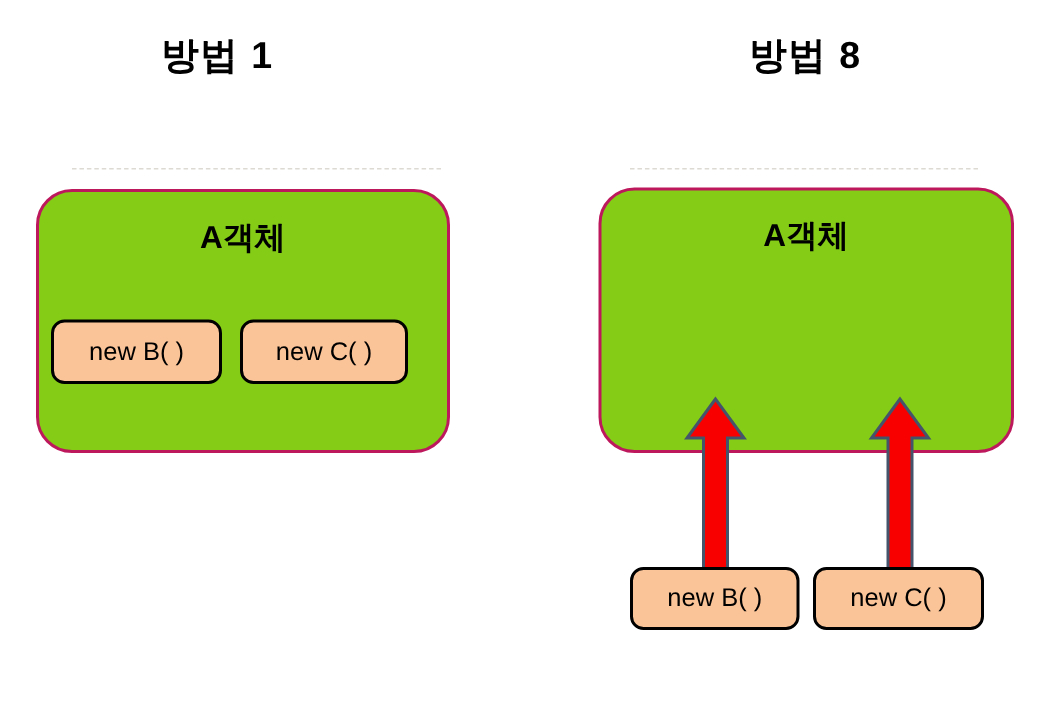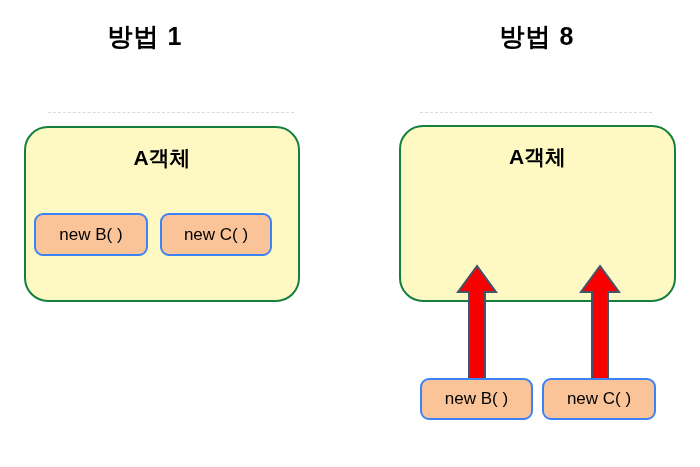--- a/index.html
+++ b/index.html
@@ -30,43 +30,43 @@
   .ghost-line {
     position: absolute;
     height: 0;
     border-top: 1px dashed #DCDAD3;
   }
   .ghost-line-1 { left: 48px;  top: 112px; width: 246px; }
   .ghost-line-2 { left: 420px; top: 112px; width: 232px; }
 
   .container-box {
     position: absolute;
-    background: #fef9c3;
-    border: 2px solid #15803d;
+    background: #84cc16;
+    border: 2px solid #be185d;
     border-radius: 24px;
     box-sizing: border-box;
   }
   .container-1 { left: 24px;  top: 126px; width: 276px; height: 176px; }
   .container-2 { left: 399px; top: 125px; width: 277px; height: 177px; }
 
   .container-label {
     position: absolute;
     top: 16px;
     left: 0;
     width: 100%;
     text-align: center;
     font-size: 21px;
     font-weight: 700;
     color: #000000;
   }
 
   .node {
     position: absolute;
     background: #FBC498;
-    border: 2px solid #3b82f6;
+    border: 2px solid #000000;
     border-radius: 9px;
     box-sizing: border-box;
     display: flex;
     align-items: center;
     justify-content: center;
     font-size: 17px;
     color: #000000;
     white-space: nowrap;
   }
   .node-b1     { left: 34px;  top: 213px; width: 114px; height: 43px; }

